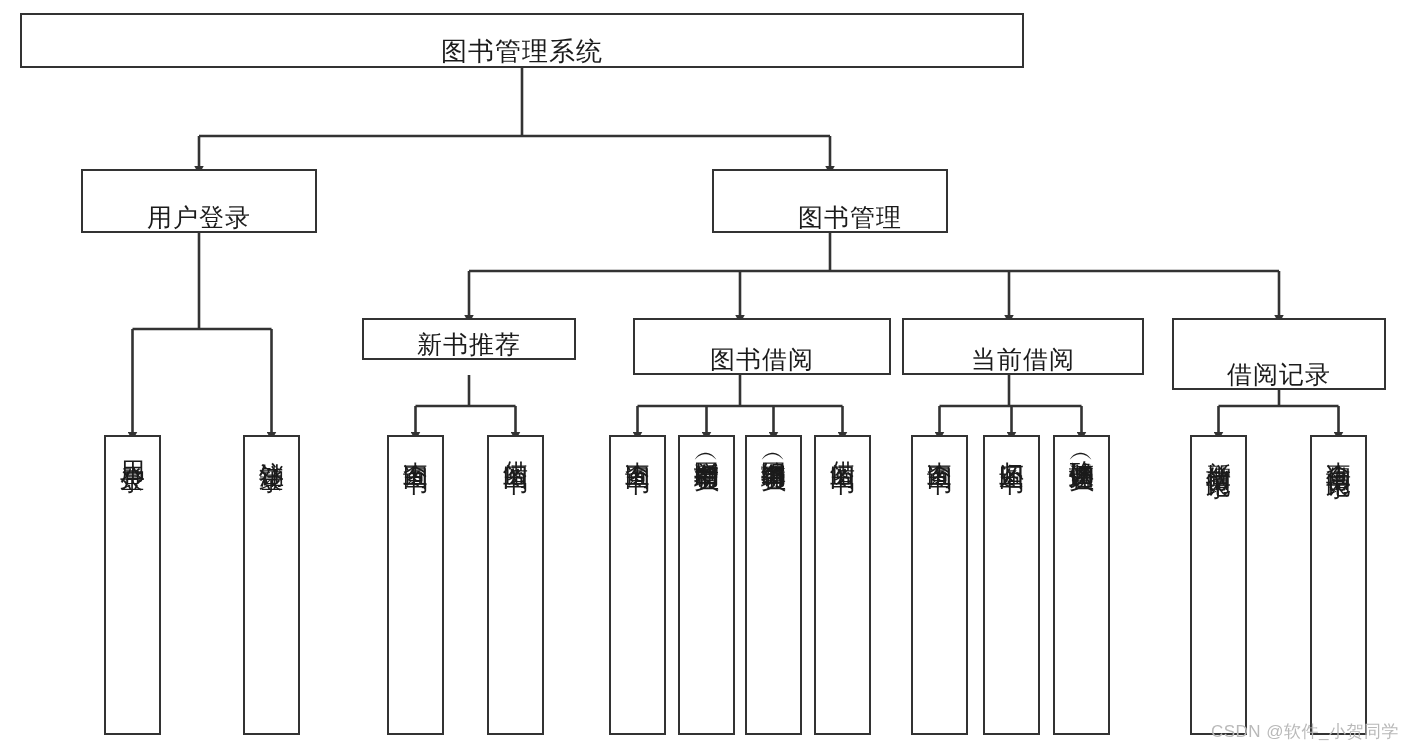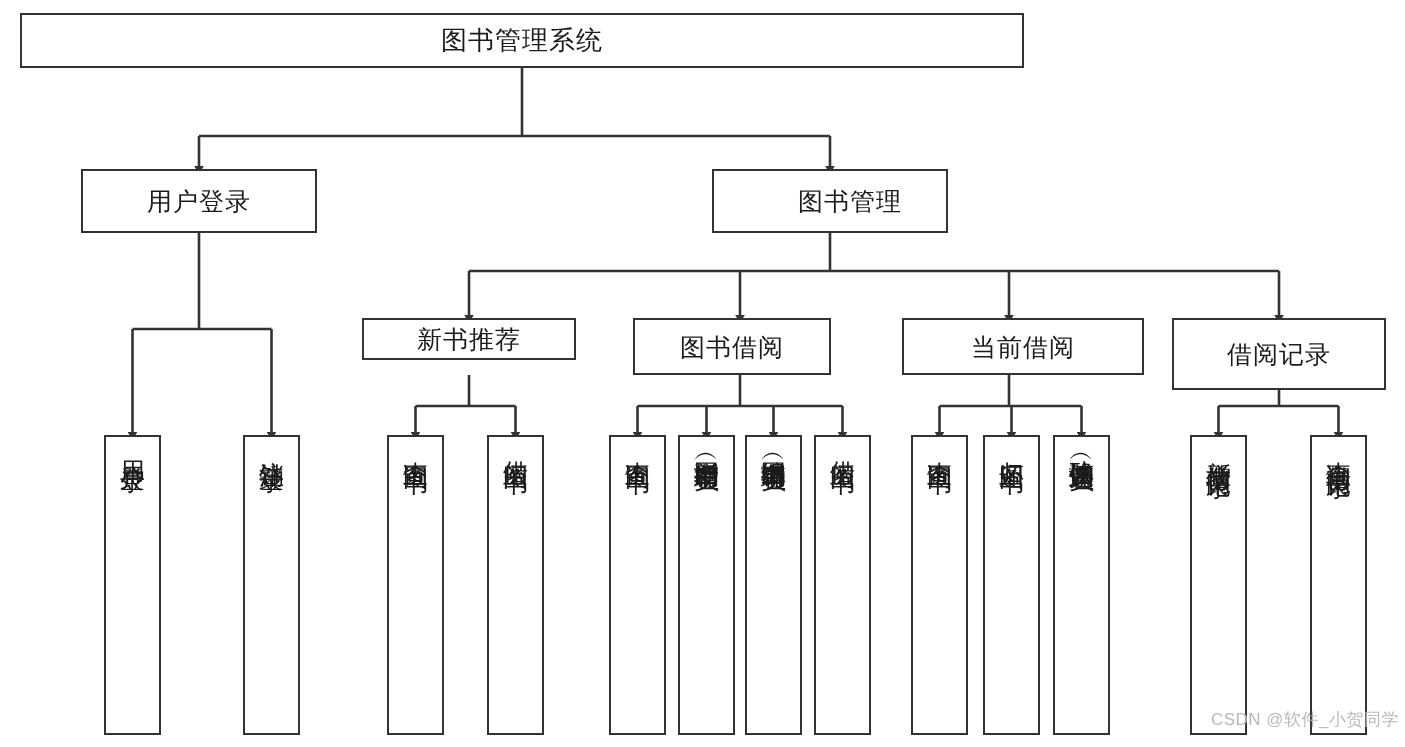--- a/index.html
+++ b/index.html
@@ -25,21 +25,21 @@
     width: 1405px;
     height: 747px;
     pointer-events: none;
   }
   .node {
     position: absolute;
     box-sizing: border-box;
     background: #ffffff;
     border: 2px solid #333333;
     display: flex;
-    align-items: center;
+    align-items: flex-end;
     justify-content: center;
     color: #1b1b1b;
   }
   .node-label {
     display: block;
     text-align: center;
     line-height: 1.12;
     white-space: nowrap;
   }
   
@@ -63,21 +63,21 @@
     line-height: 1.0;
     letter-spacing: 3px;
     white-space: nowrap;
   }
   .node.vert.tall-text .node-label {
     letter-spacing: 1px;
   }
   #watermark {
     position: absolute;
     right: 6px;
-    bottom: 16px;
+    bottom: 4px;
     font-size: 17px;
     color: #b9b9b9;
     letter-spacing: 0.5px;
     white-space: nowrap;
   }
 </style>
 </head>
 <body>
 
 <div id="diagram-root">
@@ -131,21 +131,21 @@
       </div>
       <div class="node horiz" style="left: 81px; top: 169px; width: 236px; height: 64px;">
         <span class="node-label">用户登录</span>
       </div>
       <div class="node horiz" style="left: 712px; top: 169px; width: 236px; height: 64px; padding-left: 40px;">
         <span class="node-label">图书管理</span>
       </div>
       <div class="node horiz" style="left: 362px; top: 318px; width: 214px; height: 42px;">
         <span class="node-label">新书推荐</span>
       </div>
-      <div class="node horiz" style="left: 633px; top: 318px; width: 198px; height: 57px;">
+      <div class="node horiz" style="left: 633px; top: 318px; width: 258px; height: 57px;">
         <span class="node-label">图书借阅</span>
       </div>
       <div class="node horiz" style="left: 902px; top: 318px; width: 242px; height: 57px;">
         <span class="node-label">当前借阅</span>
       </div>
       <div class="node horiz" style="left: 1172px; top: 318px; width: 214px; height: 72px;">
         <span class="node-label">借阅记录</span>
       </div>
       <div class="node vert" style="left: 104px; top: 435px; width: 57px; height: 300px;">
         <span class="node-label">用户登录</span>

